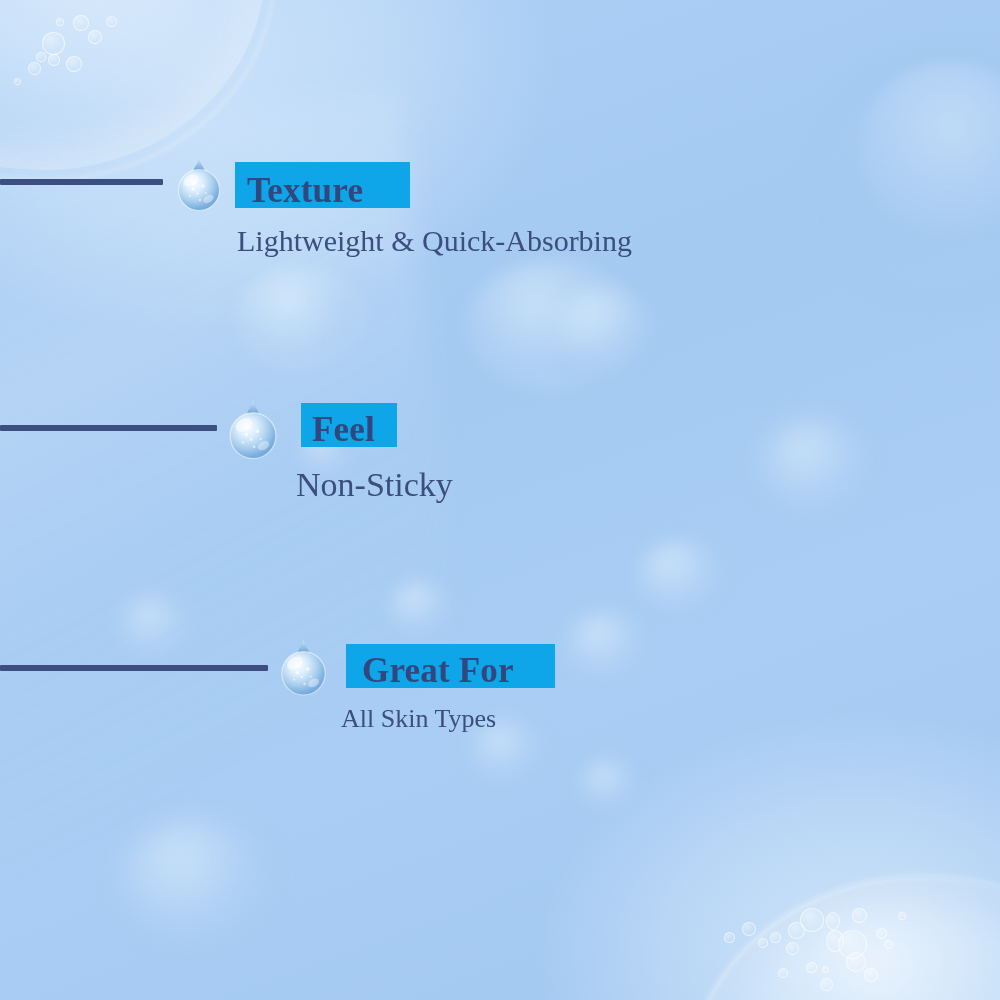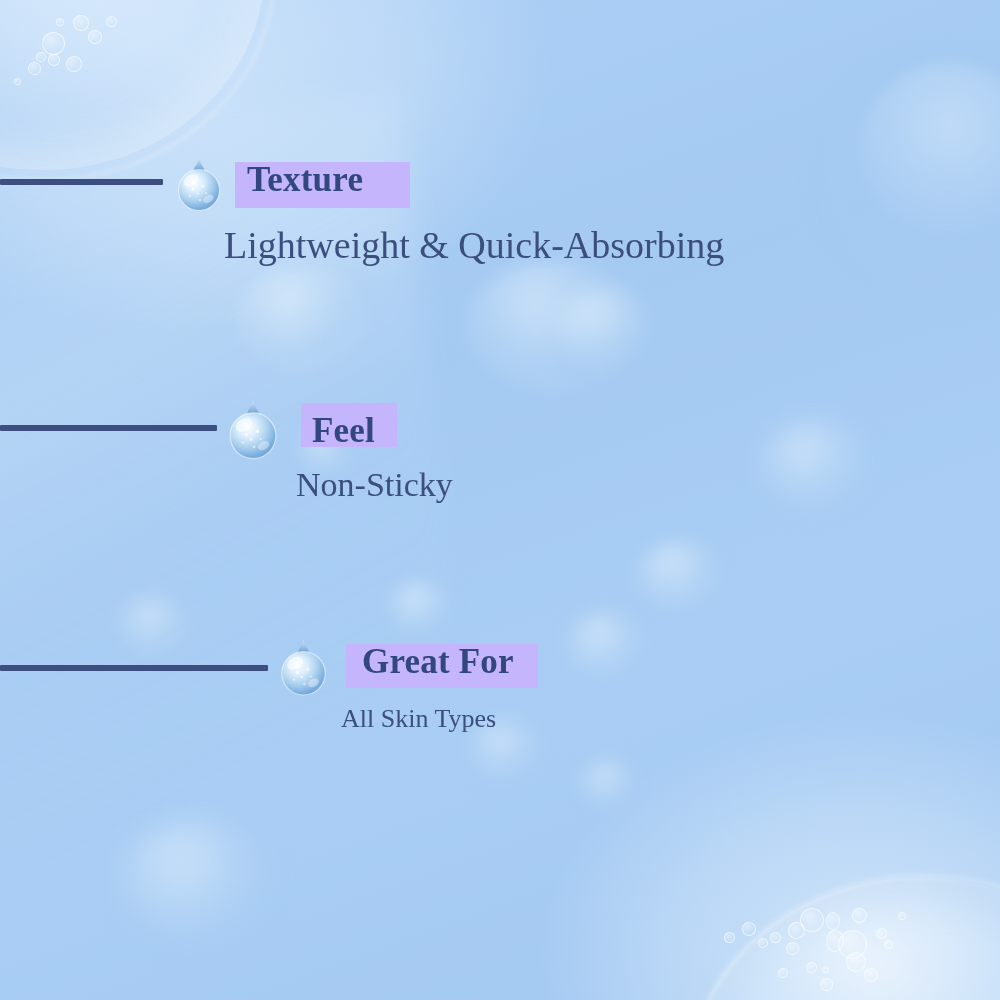--- a/index.html
+++ b/index.html
@@ -144,23 +144,23 @@
     border-radius: 1px;
   }
 
   .drop {
     position: absolute;
     display: block;
   }
 
   .label-box {
     position: absolute;
-    background: #c4b5fd;
+    background: #0ea5e9;
     display: flex;
-    align-items: flex-start;
+    align-items: flex-end;
     justify-content: flex-start;
     box-sizing: border-box;
   }
   .label-text {
     font-family: "Liberation Serif", "DejaVu Serif", serif;
     font-weight: 700;
     color: #32477e;
     letter-spacing: .2px;
     white-space: nowrap;
     line-height: 1;
@@ -262,21 +262,21 @@
       <circle cx="30" cy="31" r="1.6" fill="#ffffff" fill-opacity="0.7"></circle>
       <circle cx="17" cy="41" r="1" fill="#ffffff" fill-opacity="0.6"></circle>
       <circle cx="27" cy="45" r="1.2" fill="#ffffff" fill-opacity="0.55"></circle>
       <circle cx="33" cy="38" r="0.9" fill="#ffffff" fill-opacity="0.6"></circle>
     </svg>
 
     <div class="label-box" style="left:235px; top:162px; width:175px; height:46px; padding-left:12px;">
       <span class="label-text" style="font-size:35px;">Texture</span>
     </div>
 
-    <div class="sub-text" style="left:224px; top:226px; font-size:38px;">Lightweight &amp; Quick-Absorbing</div>
+    <div class="sub-text" style="left:237px; top:226px; font-size:30px;">Lightweight &amp; Quick-Absorbing</div>
   </div>
 
   <div class="row">
     <div class="lead-line" style="top:425px; width:217px;"></div>
 
     <svg class="drop" style="left:224px; top:396px;" width="58" height="66" viewBox="0 0 52 58">
       <defs>
         <radialGradient id="dg2" cx="38%" cy="32%" r="72%">
           <stop offset="0%" stop-color="#ffffff" stop-opacity="0.95"></stop>
           <stop offset="30%" stop-color="#dff0fd" stop-opacity="0.92"></stop>
@@ -332,20 +332,20 @@
       <ellipse cx="18" cy="25.5" rx="8" ry="5.5" fill="#ffffff" fill-opacity="0.55" transform="rotate(-28 18 25.5)"></ellipse>
       <ellipse cx="35.5" cy="44" rx="5.5" ry="3.6" fill="#ffffff" fill-opacity="0.38" transform="rotate(-30 35.5 44)"></ellipse>
       <circle cx="20" cy="34" r="1.5" fill="#ffffff" fill-opacity="0.8"></circle>
       <circle cx="24.5" cy="38.5" r="1.1" fill="#ffffff" fill-opacity="0.75"></circle>
       <circle cx="30" cy="31" r="1.6" fill="#ffffff" fill-opacity="0.7"></circle>
       <circle cx="17" cy="41" r="1" fill="#ffffff" fill-opacity="0.6"></circle>
       <circle cx="27" cy="45" r="1.2" fill="#ffffff" fill-opacity="0.55"></circle>
       <circle cx="33" cy="38" r="0.9" fill="#ffffff" fill-opacity="0.6"></circle>
     </svg>
 
-    <div class="label-box" style="left:346px; top:644px; width:192px; height:44px; padding-left:16px;">
+    <div class="label-box" style="left:346px; top:644px; width:209px; height:44px; padding-left:16px;">
       <span class="label-text" style="font-size:35px;">Great For</span>
     </div>
 
     <div class="sub-text" style="left:341px; top:706px; font-size:26px;">All Skin Types</div>
   </div>
 
 </div>
 
 </body></html>

